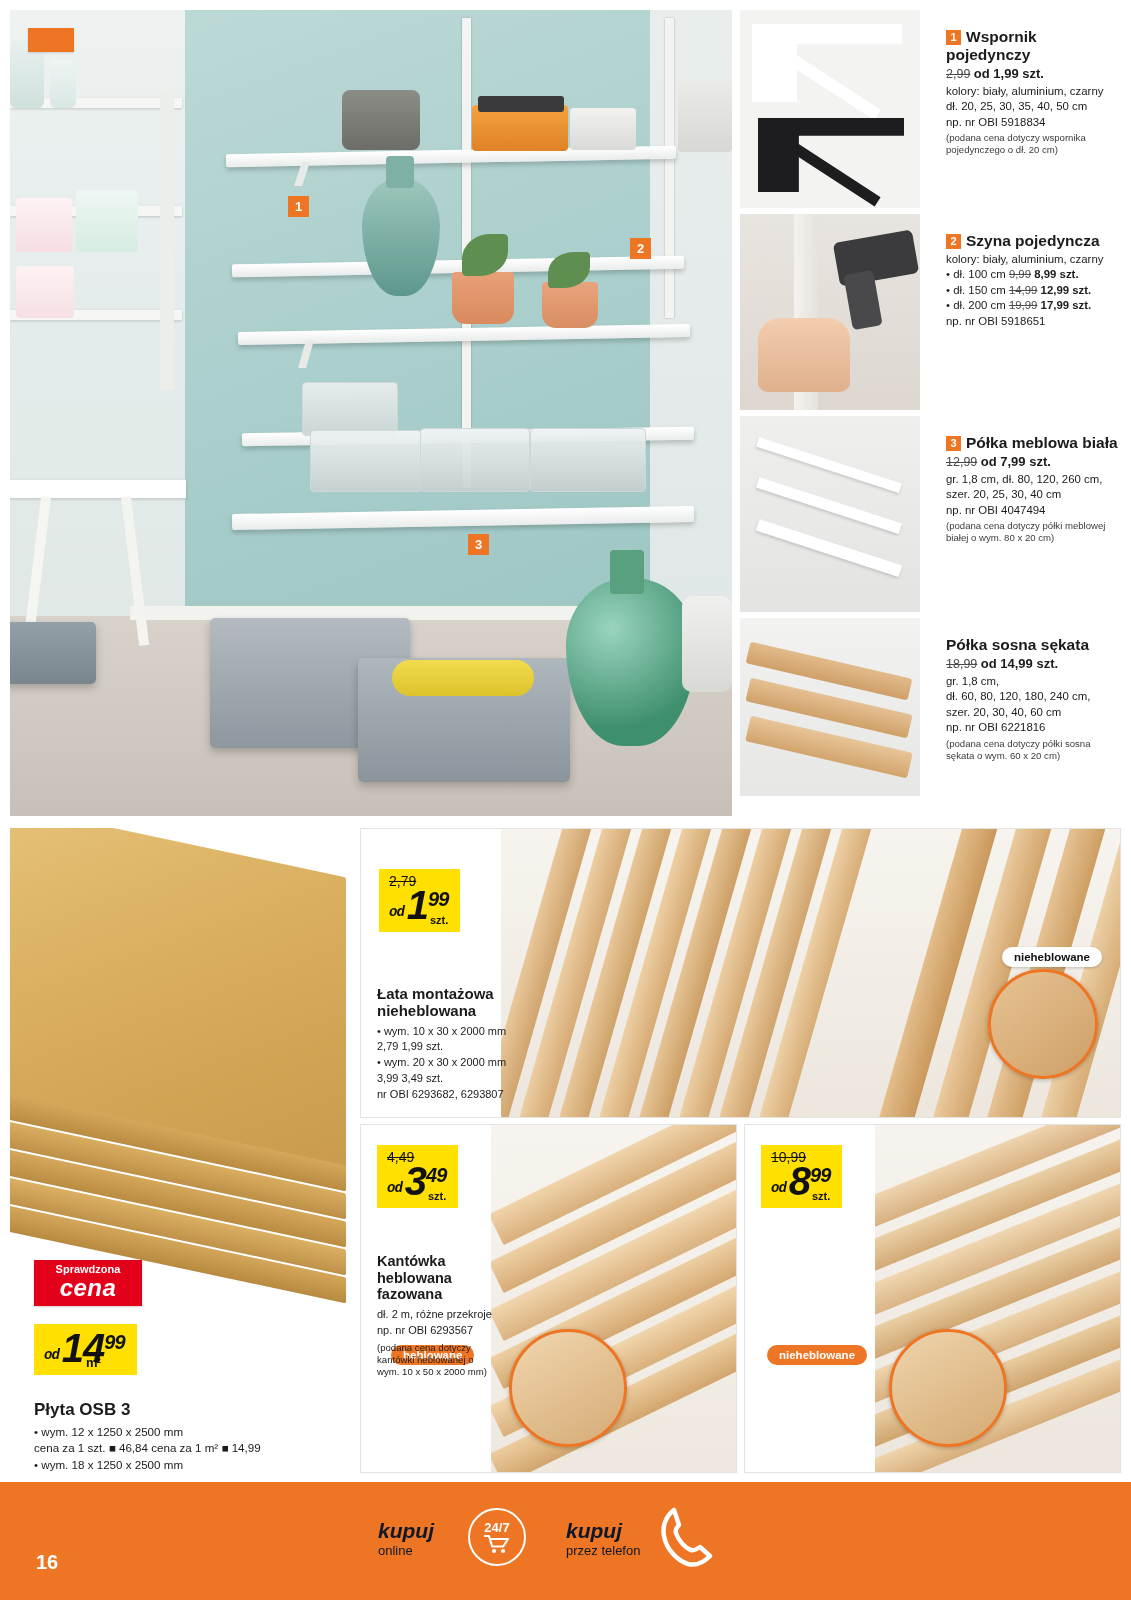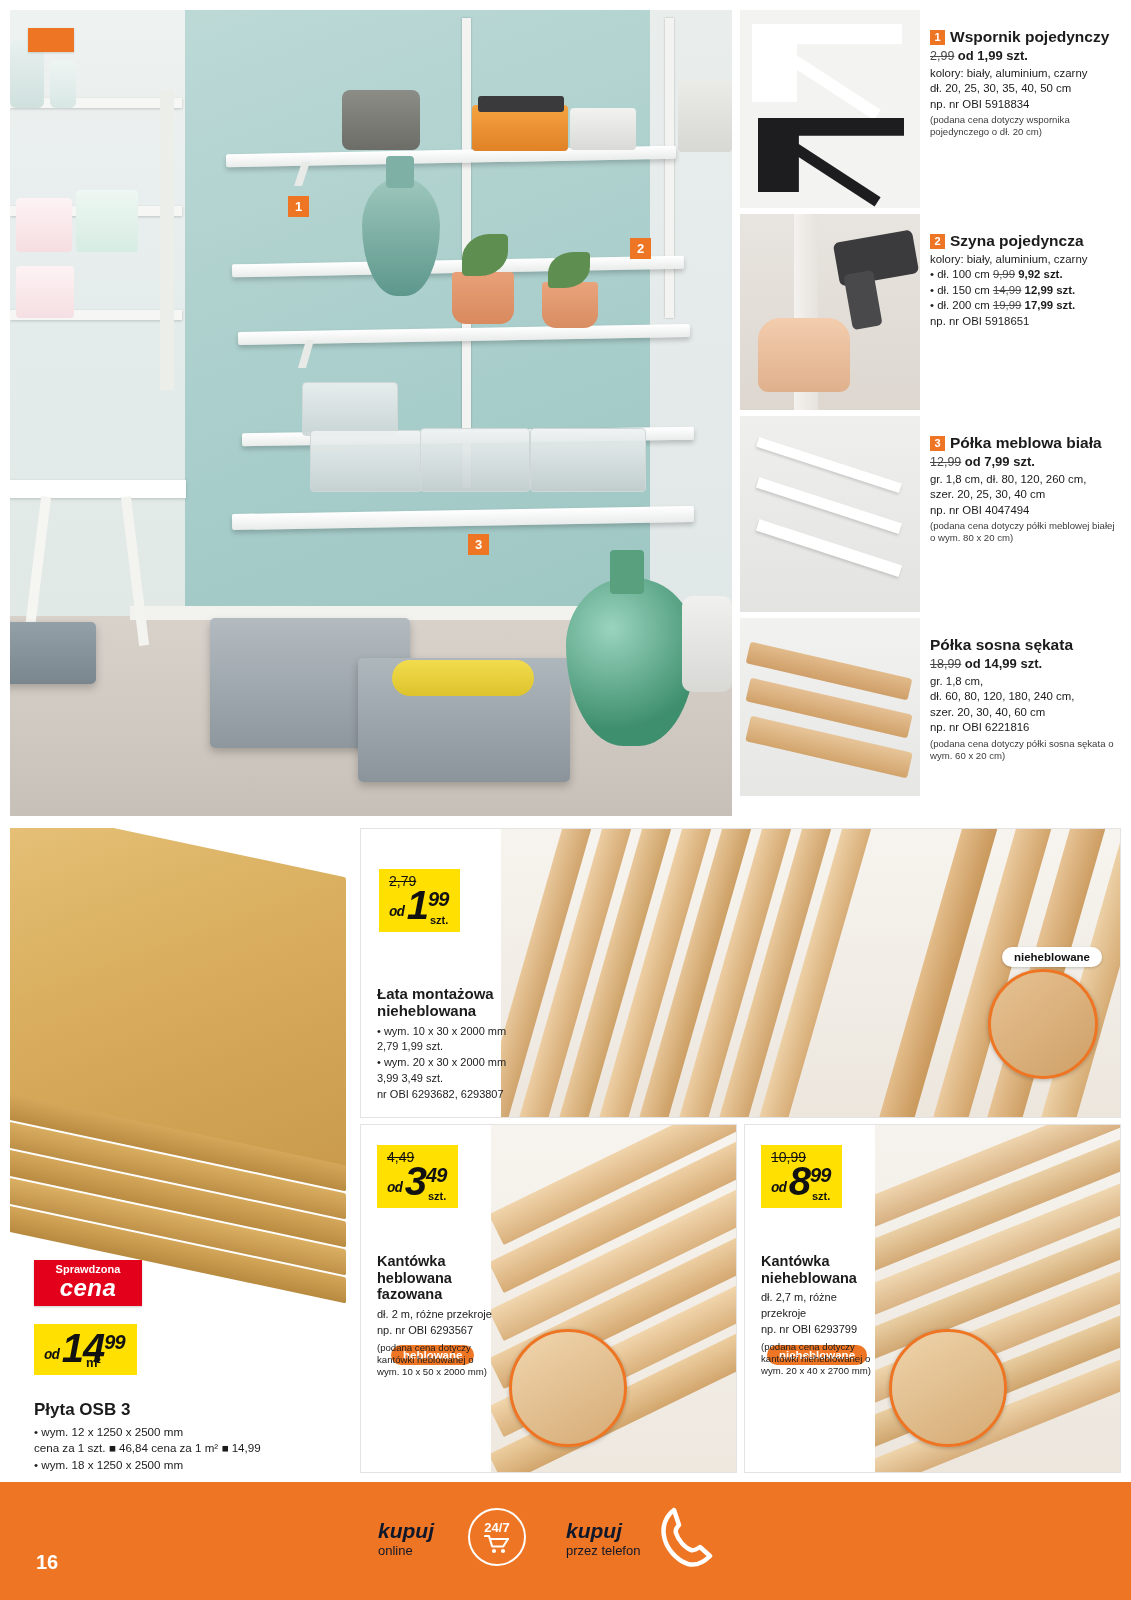--- a/index.html
+++ b/index.html
@@ -55,21 +55,21 @@
     font-style:italic;
     box-shadow:0 1px 2px rgba(0,0,0,.15);
   }
   .callout {
     position:absolute; width:21px; height:21px; background:#ee7523; color:#fff;
     font-size:13px; font-weight:bold; display:flex; align-items:center; justify-content:center;
   }
 
   
   .rcol { position:absolute; left:740px; top:10px; width:381px; }
-  .prod { position:relative; display:flex; gap:10px; margin-bottom:6px; }
+  .prod { position:relative; display:flex; gap:26px; margin-bottom:6px; }
   .prod-img { width:180px; flex:none; position:relative; overflow:hidden; background:#f3f3f1; }
   .prod-txt { flex:1; padding-top:18px; }
   .ptitle { font-size:15.5px; font-weight:bold; line-height:1.16; margin:0 0 2px 0; }
   .ptitle .num {
     display:inline-flex; align-items:center; justify-content:center;
     width:15px; height:15px; background:#ee7523; color:#fff; font-size:11px;
     margin-right:5px; vertical-align:1px;
   }
   .strike { text-decoration:line-through; color:#4a4a4a; }
   .price-line { font-size:12.5px; margin:1px 0 3px; }
@@ -233,21 +233,21 @@
       </div>
       <div class="prod-txt">
         <div class="ptitle">
           <span class="num">2</span><span>Szyna pojedyncza</span>
         </div>
         <div class="specs">kolory: biały, aluminium, czarny</div>
         <div class="specs">
           <span class="bullet">
             <span>• dł. 100 cm</span>
             <span class="strike">9,99</span>
-            <span class="b">9,92 szt.</span>
+            <span class="b">8,99 szt.</span>
           </span>
           <span class="bullet">
             <span>• dł. 150 cm</span>
             <span class="strike">14,99</span>
             <span class="b">12,99 szt.</span>
           </span>
           <span class="bullet">
             <span>• dł. 200 cm</span>
             <span class="strike">19,99</span>
             <span class="b">17,99 szt.</span>
@@ -430,28 +430,20 @@
       <div class="tagorange" style="left:22px;top:220px;">nieheblowane</div>
 
       <div class="price-yellow" style="left:16px;top:20px;">
         <div class="price-old">10,99</div>
         <div class="price-main">
           <span class="od">od</span><span>8</span><sup>99</sup>
         </div>
         <div style="text-align:right;margin-top:-10px;font-size:11px;font-weight:bold;">szt.</div>
       </div>
 
-      <div style="position:absolute;left:16px;top:122px;width:120px;">
-        <div class="prod-name-b" style="font-size:14.5px;">Kantówka nieheblowana</div>
-        <div class="desc" style="font-size:11px;">
-          <span class="bullet">dł. 2,7 m, różne przekroje</span>
-          <span class="bullet">np. nr OBI 6293799</span>
-        </div>
-        <div class="tiny" style="margin-top:3px;">(podana cena dotyczy kantówki nieheblowanej o wym. 20 x 40 x 2700 mm)</div>
-      </div>
     </div>
   </div>
 
   <div class="footer">
     <div class="pagenum">16</div>
 
     <div class="foot-item" style="left:378px;top:38px;">
       <div class="foot-l1">kupuj</div>
       <div class="foot-l2">online</div>
     </div>

